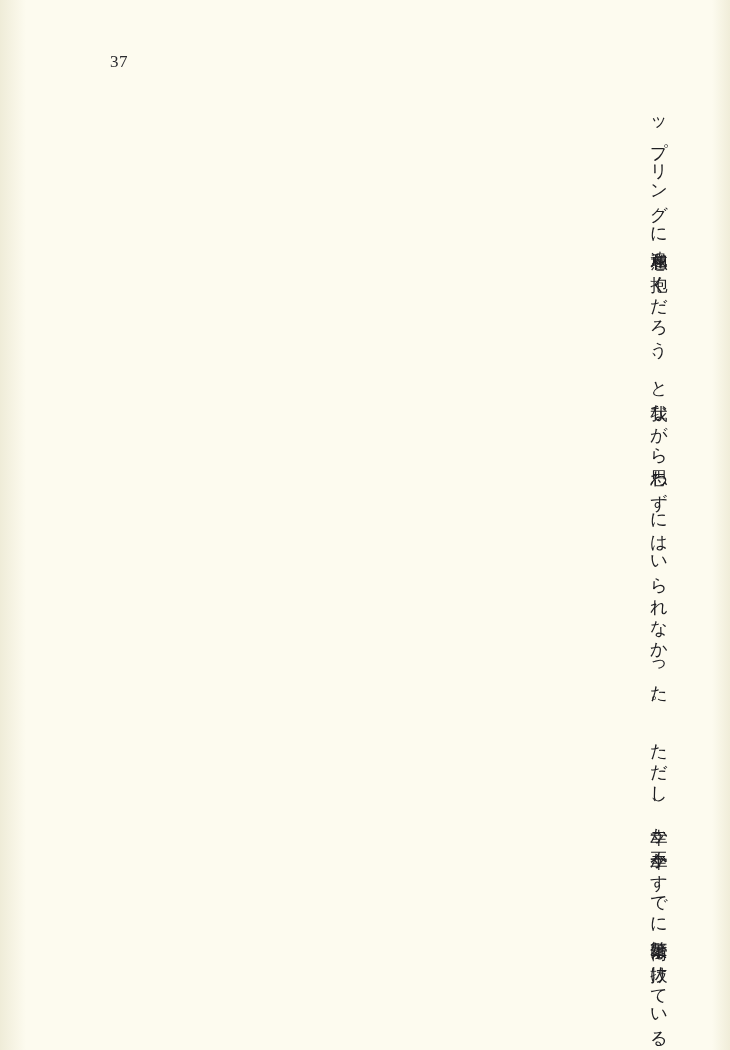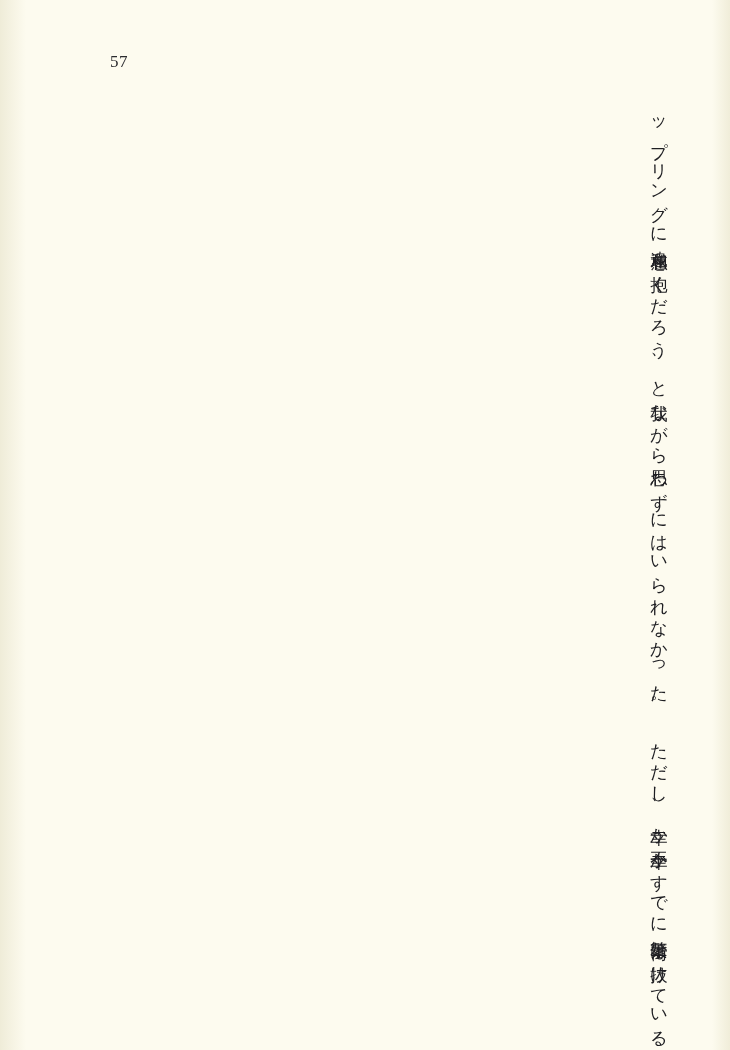--- a/index.html
+++ b/index.html
@@ -74,20 +74,20 @@
   }
   .indent {
     padding-top: 17px;
   }
 </style>
 </head>
 <body>
 
 <div id="page">
 
-  <div id="page-number">57</div>
+  <div id="page-number">37</div>
 
   <div id="body-text">
       <div class="line">ップリングに違和感を抱くだろう、と我ながら思わずにはいられなかった。</div>
       <div class="line indent">ただし、幸か不幸かすでに繁華街は抜けているし、この時間帯はあまり人通りもな</div>
     </div>
 
 </div>
 
 </body></html>

